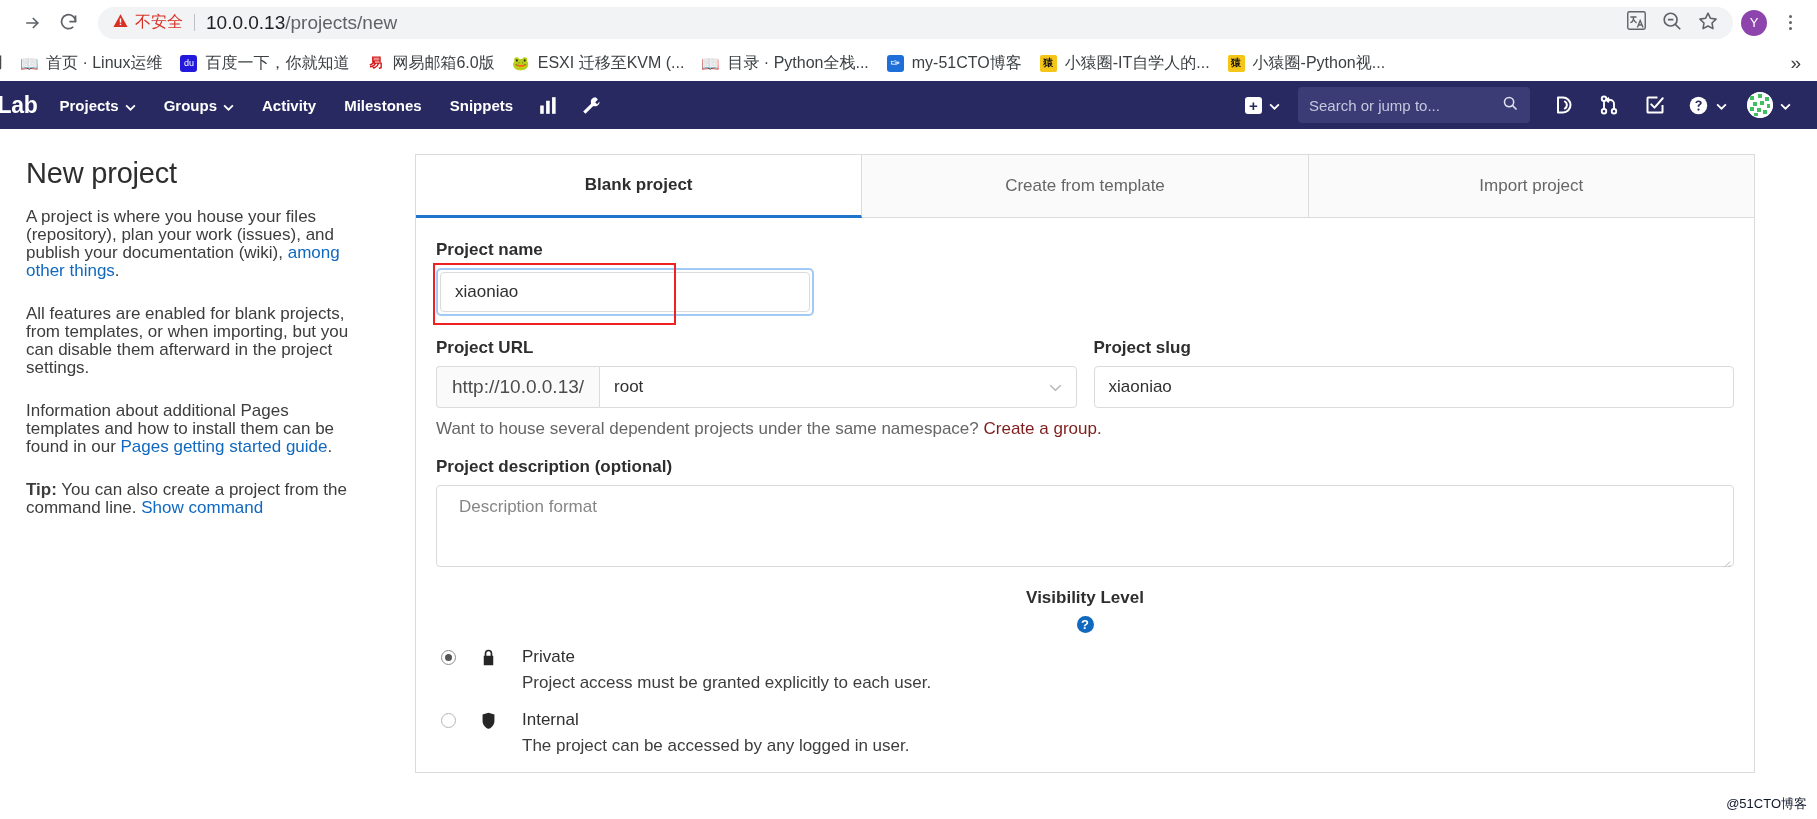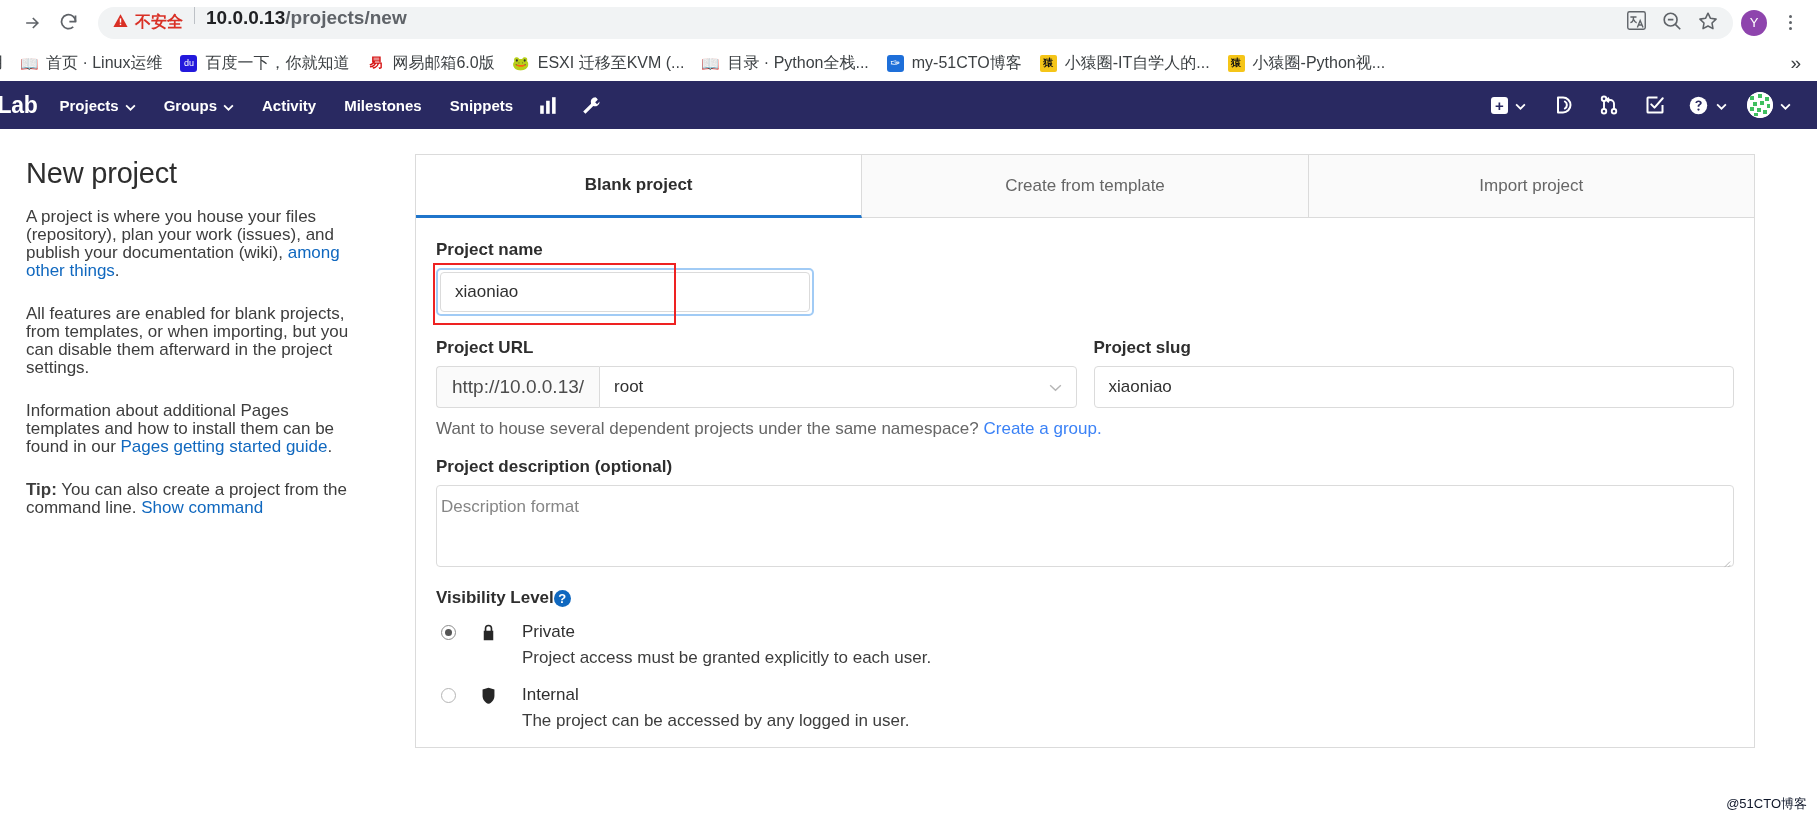--- a/index.html
+++ b/index.html
@@ -26,24 +26,24 @@
     display: flex; align-items: center; justify-content: center;
     color: #5f6368;
     flex: 0 0 auto;
   }
   .omnibox {
     flex: 1 1 auto;
     height: 32px;
     background: #f1f3f4;
     border-radius: 16px;
     display: flex;
+    align-items: center;
     padding: 0 14px;
     margin: 0 8px 0 12px;
     min-width: 0;
-    font-weight: bold;
   }
   .warn-wrap {
     display: flex; align-items: center; gap: 6px;
     flex: 0 0 auto;
   }
   .warn-text {
     color: #d93025;
     font-size: 16px;
     white-space: nowrap;
   }
@@ -315,41 +315,42 @@
   }
   .url-select .sel-caret { margin-left: auto; color: #b5b5b5; font-size: 13px; }
   .slug-input {
     height: 42px;
   }
   .hint {
     font-size: 17px;
     color: #666666;
     margin: 11px 0 18px 0;
   }
-  .hint a { color: #3b82f6; text-decoration: none; }
+  .hint a { color: #7f1d1d; text-decoration: none; }
 
   .textarea {
     width: 100%;
     height: 82px;
     border: 1px solid #dbdbdb;
     border-radius: 4px;
-    padding: 11px 4px;
+    padding: 11px 22px;
     font-size: 17px;
     color: #868686;
     position: relative;
     background: #fff;
   }
   .ta-grip {
     position: absolute; right: 2px; bottom: 2px;
     width: 11px; height: 11px;
     color: #b0b0b0;
   }
   .vis-head {
-    display: flex; align-items: center; gap: 0;
+    display: flex; align-items: center; gap: 8px;
     margin: 21px 0 13px 0;
+    flex-direction: column;
   }
   .vis-head .flabel { margin: 0; }
   .help-dot {
     width: 17px; height: 17px; border-radius: 50%;
     background: #1068bf; color: #fff;
     font-size: 13px; font-weight: bold;
     display: flex; align-items: center; justify-content: center;
     line-height: 1;
   }
   .radio-row {
@@ -543,20 +544,29 @@
   <div class="gl-right">
     <div class="gl-plus">
       <span class="plus-box">+</span>
       <span class="caret">
         <svg width="11" height="7" viewBox="0 0 12 8" fill="none" stroke="#fff" stroke-width="2">
             <path d="M1 1.5L6 6.5l5-5"></path>
           </svg>
       </span>
     </div>
 
+    <div class="gl-search">
+      <span class="gl-search-ph">Search or jump to...</span>
+      <span>
+        <svg width="17" height="17" viewBox="0 0 24 24" fill="none" stroke="#e0e0ef" stroke-width="2.2">
+          <circle cx="10" cy="10" r="6.5"></circle>
+            <path d="M15 15l5.5 5.5"></path>
+        </svg>
+      </span>
+    </div>
 
     <div class="gl-ico-btn">
       <svg width="20" height="20" viewBox="0 0 16 16" fill="none" stroke="#ffffff" stroke-width="1.6">
         <path d="M4 2h4a5 5 0 010 12H4z" stroke-linejoin="round"></path>
         <path d="M9.5 5.2c1 .6 1.6 1.6 1.6 2.8s-.6 2.2-1.6 2.8" stroke-linecap="round"></path>
       </svg>
     </div>
     <div class="gl-ico-btn">
       <svg width="20" height="20" viewBox="0 0 16 16" fill="none" stroke="#ffffff" stroke-width="1.5">
         <circle cx="4" cy="3" r="1.8"></circle>

